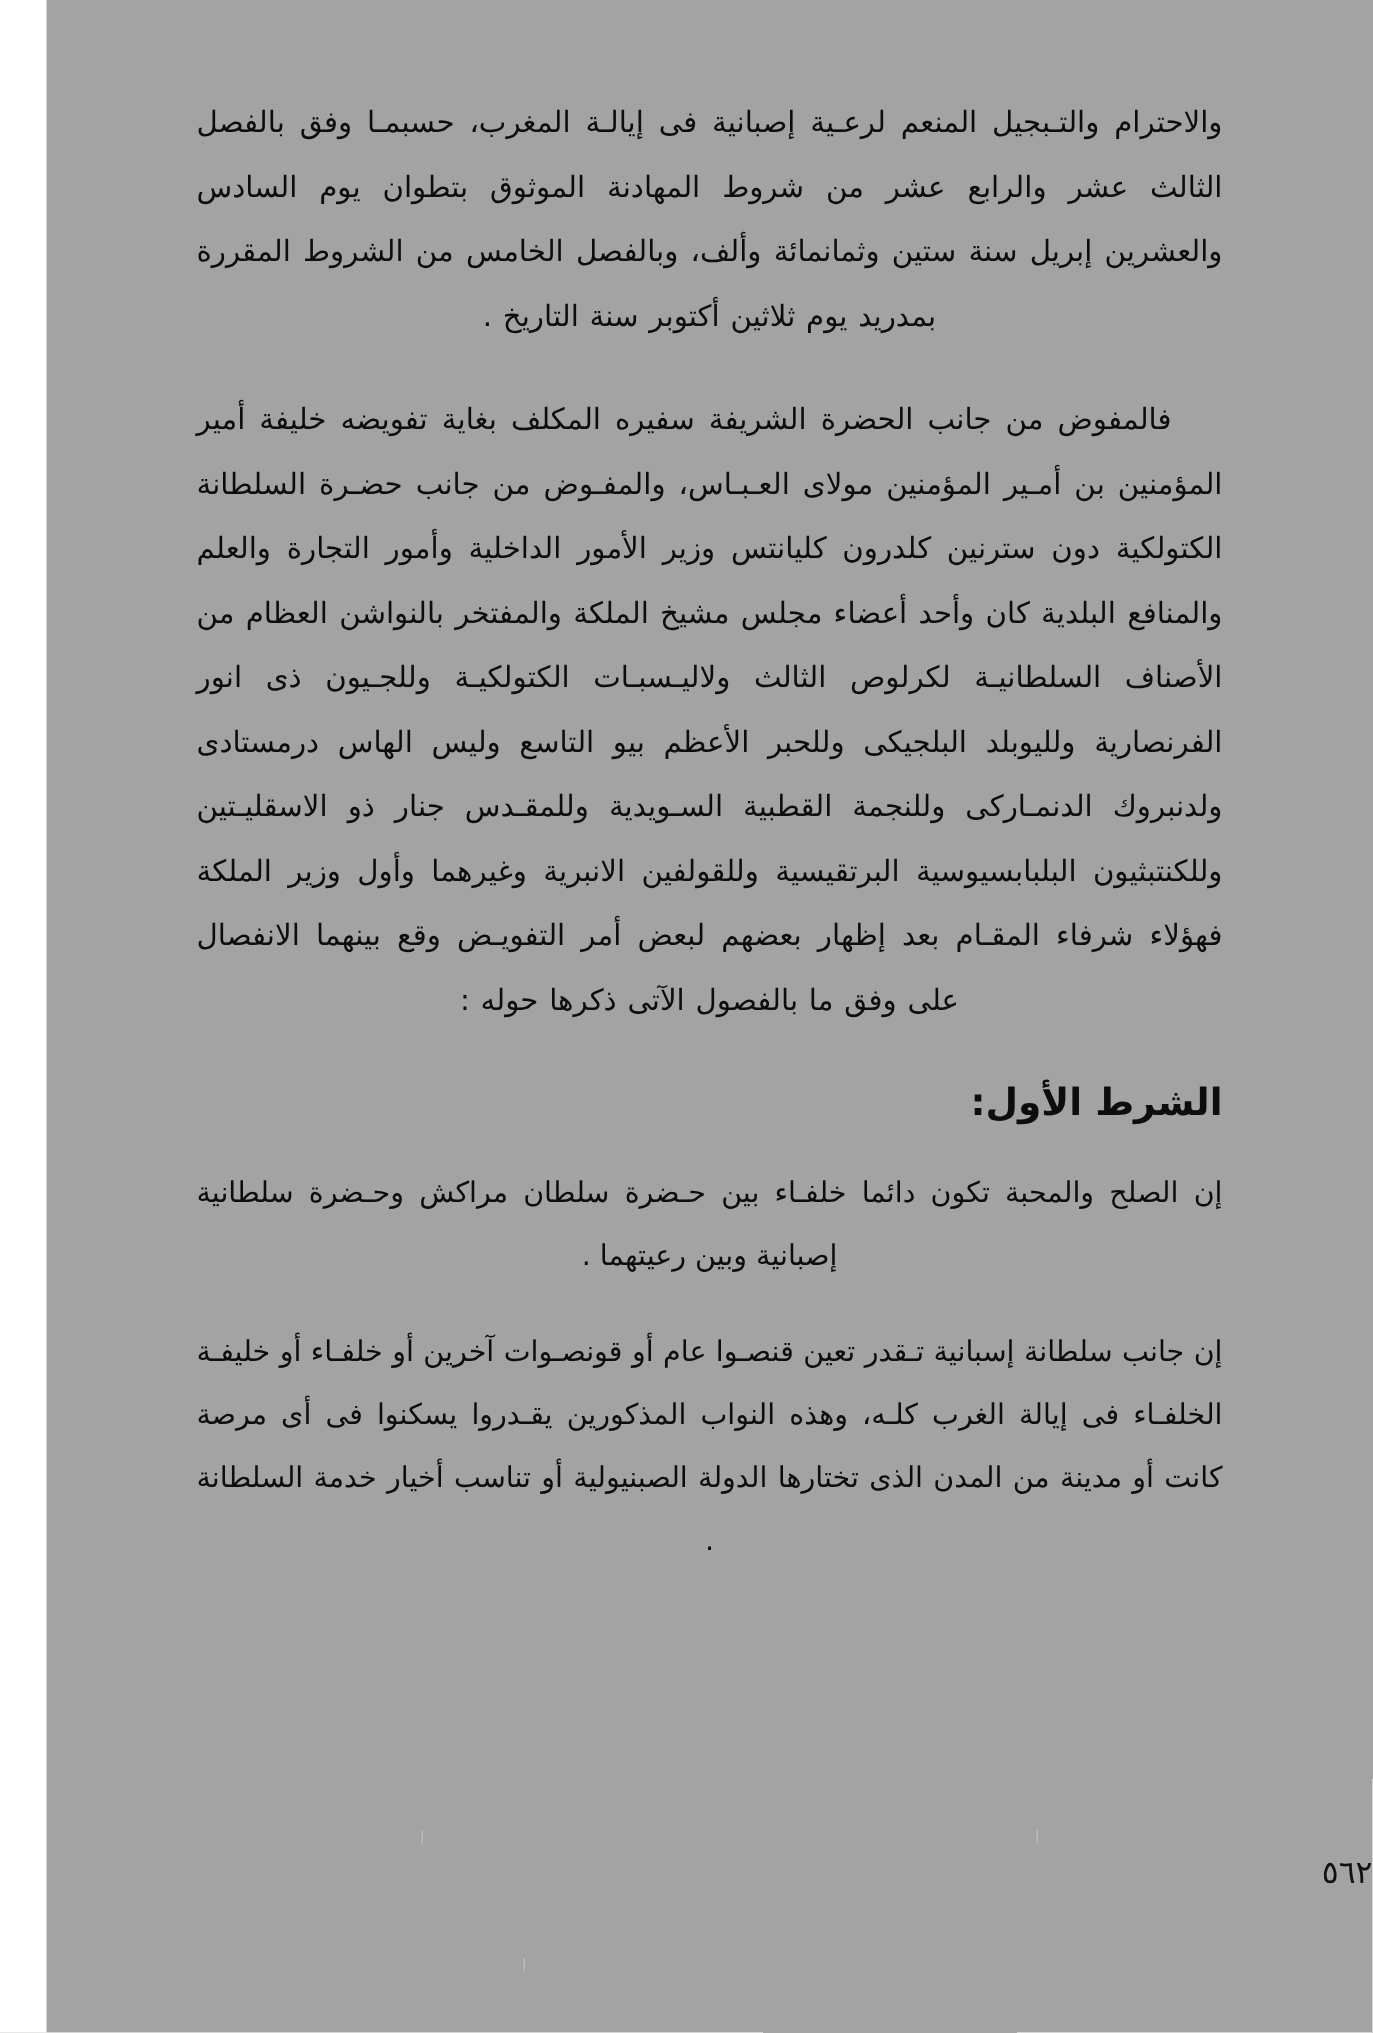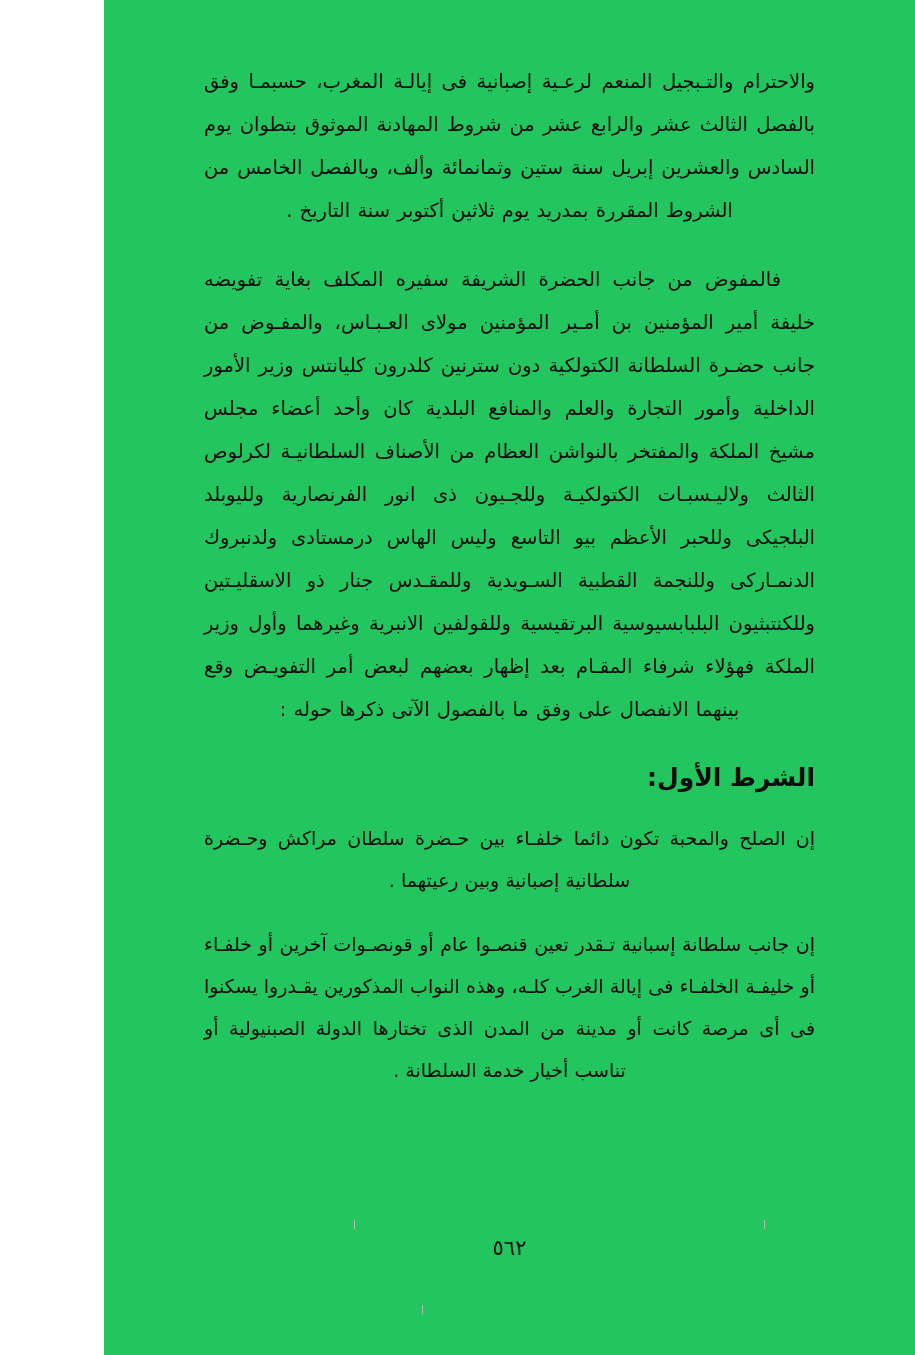--- a/index.html
+++ b/index.html
@@ -8,24 +8,24 @@
     background: #ffffff;
   }
   body {
     width: 915px;
     height: 1355px;
     font-family: "DejaVu Sans", sans-serif;
     color: #0d0d0d;
   }
   .page {
     position: relative;
-    width: 811px;
+    width: 884px;
     height: 1355px;
     box-sizing: border-box;
-    background: #22c55e;
+    background: #a3a3a3;
     overflow: hidden;
   }
   .content {
     position: absolute;
     top: 60px;
     right: 100px;
     left: 100px;
     direction: rtl;
     text-align: justify;
     text-align-last: justify;
@@ -61,21 +61,21 @@
     text-align-last: justify;
   }
   .block-para.last-center {
     text-align-last: center;
   }
   .page-number {
     position: absolute;
     bottom: 95px;
     left: 0;
     right: 0;
-    text-align: center;
+    text-align: right;
     font-size: 21px;
     letter-spacing: 2px;
     color: #111;
   }
   .tick {
     position: absolute;
     width: 1px;
     height: 9px;
     background: #b9b9b9;
   }

